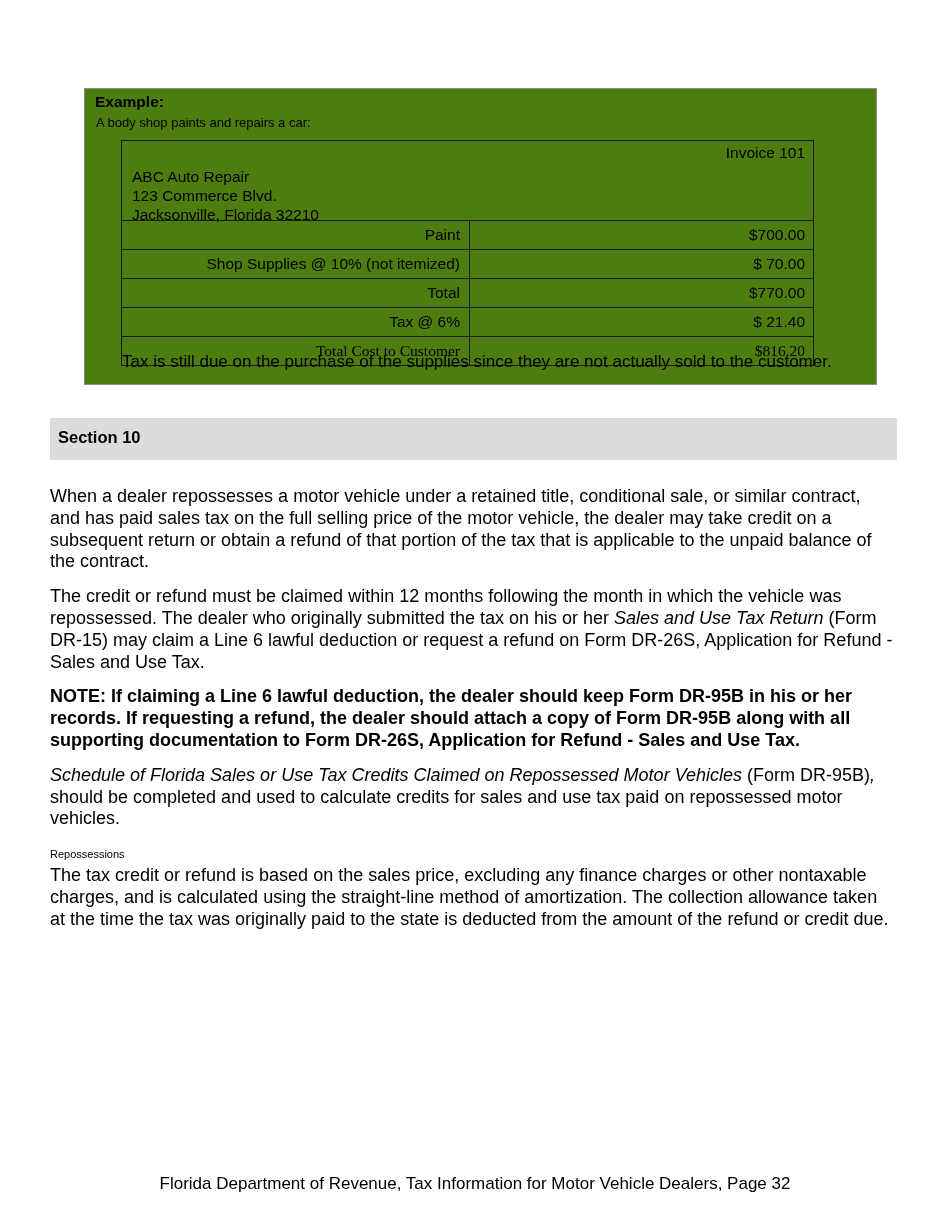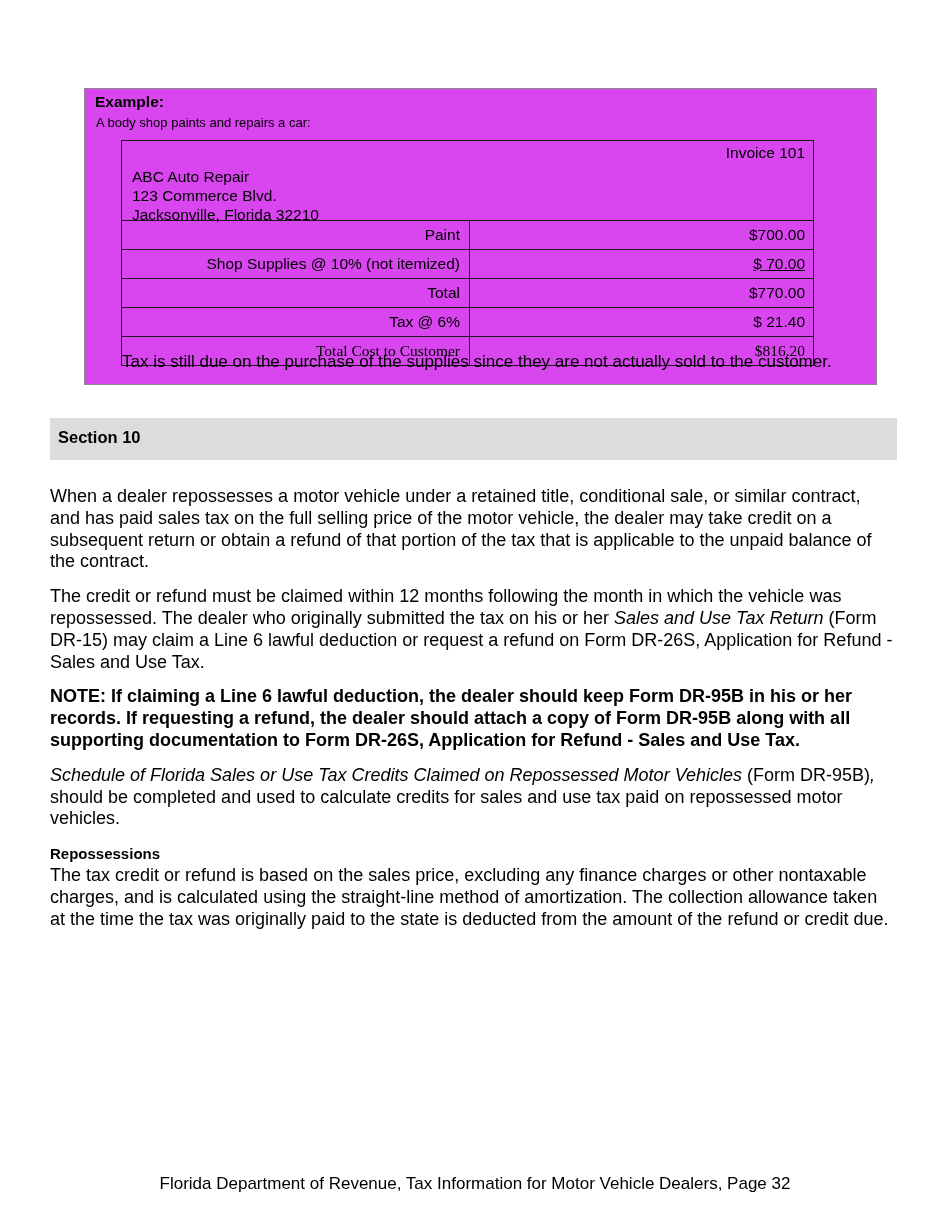--- a/index.html
+++ b/index.html
@@ -18,21 +18,21 @@
 
   
   .example-box {
     position: absolute;
     left: 84px;
     top: 88px;
     width: 793px;
     height: 297px;
     border: 1px solid #8c8c8c;
     box-sizing: border-box;
-    background: #d946ef;
+    background: #4d7c0f;
   }
   .example-title {
     position: absolute;
     left: 10px;
     top: 4px;
     font-size: 15.5px;
     font-weight: bold;
     letter-spacing: 0px;
   }
   .example-sub {
@@ -83,21 +83,21 @@
   }
   .inv-value {
     text-align: right;
     padding: 3px 8px 4px 0 !important;
     height: 21px;
   }
   .serif {
     font-family: "Liberation Serif", serif;
     font-size: 17.5px;
   }
-  .uline { text-decoration: underline; }
+  .uline { }
 
   .example-note {
     position: absolute;
     left: 37px;
     top: 263px;
     font-size: 17px;
   }
 
   
   .section-bar {
@@ -133,22 +133,22 @@
   }
   .para {
     font-size: 18px;
     line-height: 21.8px;
     margin: 12px 0 13px 0;
     text-align: left;
   }
   .para.bold { font-weight: bold; }
   .para i { font-style: italic; }
   .subhead {
-    font-size: 15px;
-    font-weight: bold;
+    font-size: 11px;
+    font-weight: normal;
     margin: 4px 0 0 0;
     line-height: 22px;
   }
   .tight { margin-top: 0; }
 
   
   .footer {
     position: absolute;
     left: 0;
     top: 1174px;

